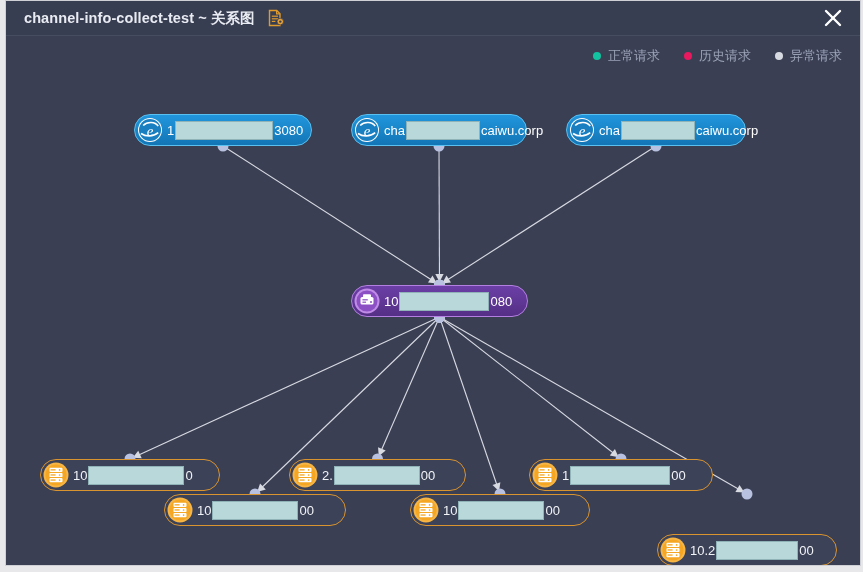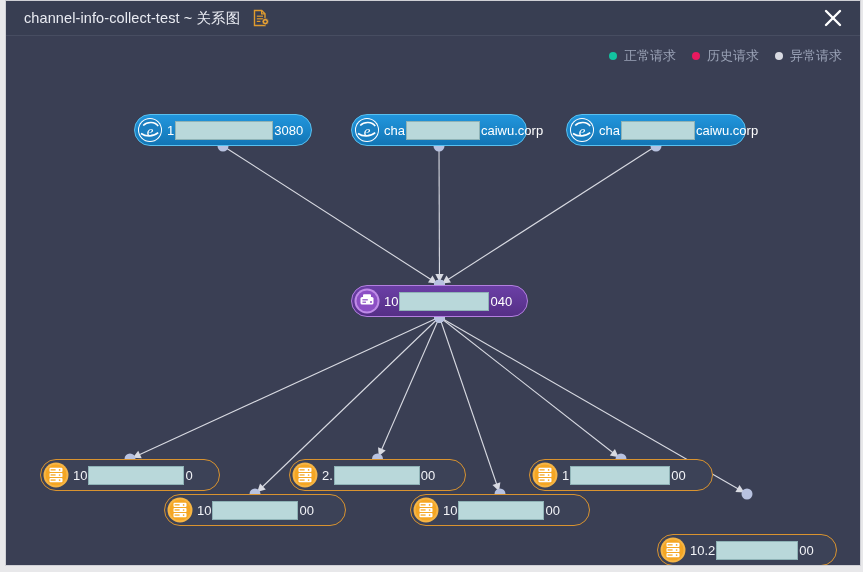--- a/index.html
+++ b/index.html
@@ -31,21 +31,21 @@
     height: 34px;
     background: #383e52;
     border-bottom: 1px solid #474d61;
     display: flex;
     align-items: center;
   }
   .title-text {
     margin-left: 18px;
     color: #e9ebf2;
     font-size: 14.5px;
-    font-weight: normal;
+    font-weight: bold;
     letter-spacing: 0.1px;
     white-space: nowrap;
   }
   .report-icon {
     margin-left: 12px;
     width: 18px;
     height: 18px;
     display: block;
   }
   .close-btn {
@@ -64,21 +64,21 @@
     height: 530px;
     background: #3a3f54;
   }
   
   .legend {
     position: absolute;
     right: 18px;
     top: 11px;
     display: flex;
     align-items: center;
-    gap: 16px;
+    gap: 24px;
   }
   .legend-item {
     display: flex;
     align-items: center;
     gap: 7px;
   }
   .legend-dot {
     width: 8px;
     height: 8px;
     border-radius: 50%;
@@ -278,21 +278,21 @@
                 <circle cx="13" cy="13" r="10.5" fill="#8c4fc4"></circle>
                 <rect x="6.5" y="9" width="13" height="7.5" rx="1.6" fill="#ffffff"></rect>
                 <rect x="9" y="6.2" width="8" height="3.4" rx="1" fill="#ffffff"></rect>
                 <rect x="8.4" y="11.2" width="5.4" height="1.2" fill="#8c4fc4"></rect>
                 <rect x="8.4" y="13.6" width="3.6" height="1.2" fill="#8c4fc4"></rect>
                 <circle cx="17" cy="14" r="1" fill="#8c4fc4"></circle>
               </svg></span>
             <span class="node-label">
               <span class="txt">10</span>
               <span class="redact" style="width: 88px;"></span>
-              <span class="txt">040</span>
+              <span class="txt">080</span>
             </span>
           </div>
           <div class="node node-db" style="left: 34px; top: 423px; width: 180px;">
             <span class="node-icon"><svg viewBox="0 0 26 26" width="26" height="26">
                 <circle cx="13" cy="13" r="12.5" fill="#f6b545"></circle>
                 <circle cx="13" cy="13" r="10.5" fill="#f5a623"></circle>
                 <rect x="6.5" y="5.8" width="13" height="4.2" rx="0.9" fill="#ffffff"></rect>
                 <rect x="6.5" y="10.9" width="13" height="4.2" rx="0.9" fill="#ffffff"></rect>
                 <rect x="6.5" y="16" width="13" height="4.2" rx="0.9" fill="#ffffff"></rect>
                 <rect x="7.6" y="7.2" width="5" height="1.3" fill="#f5a623"></rect>

